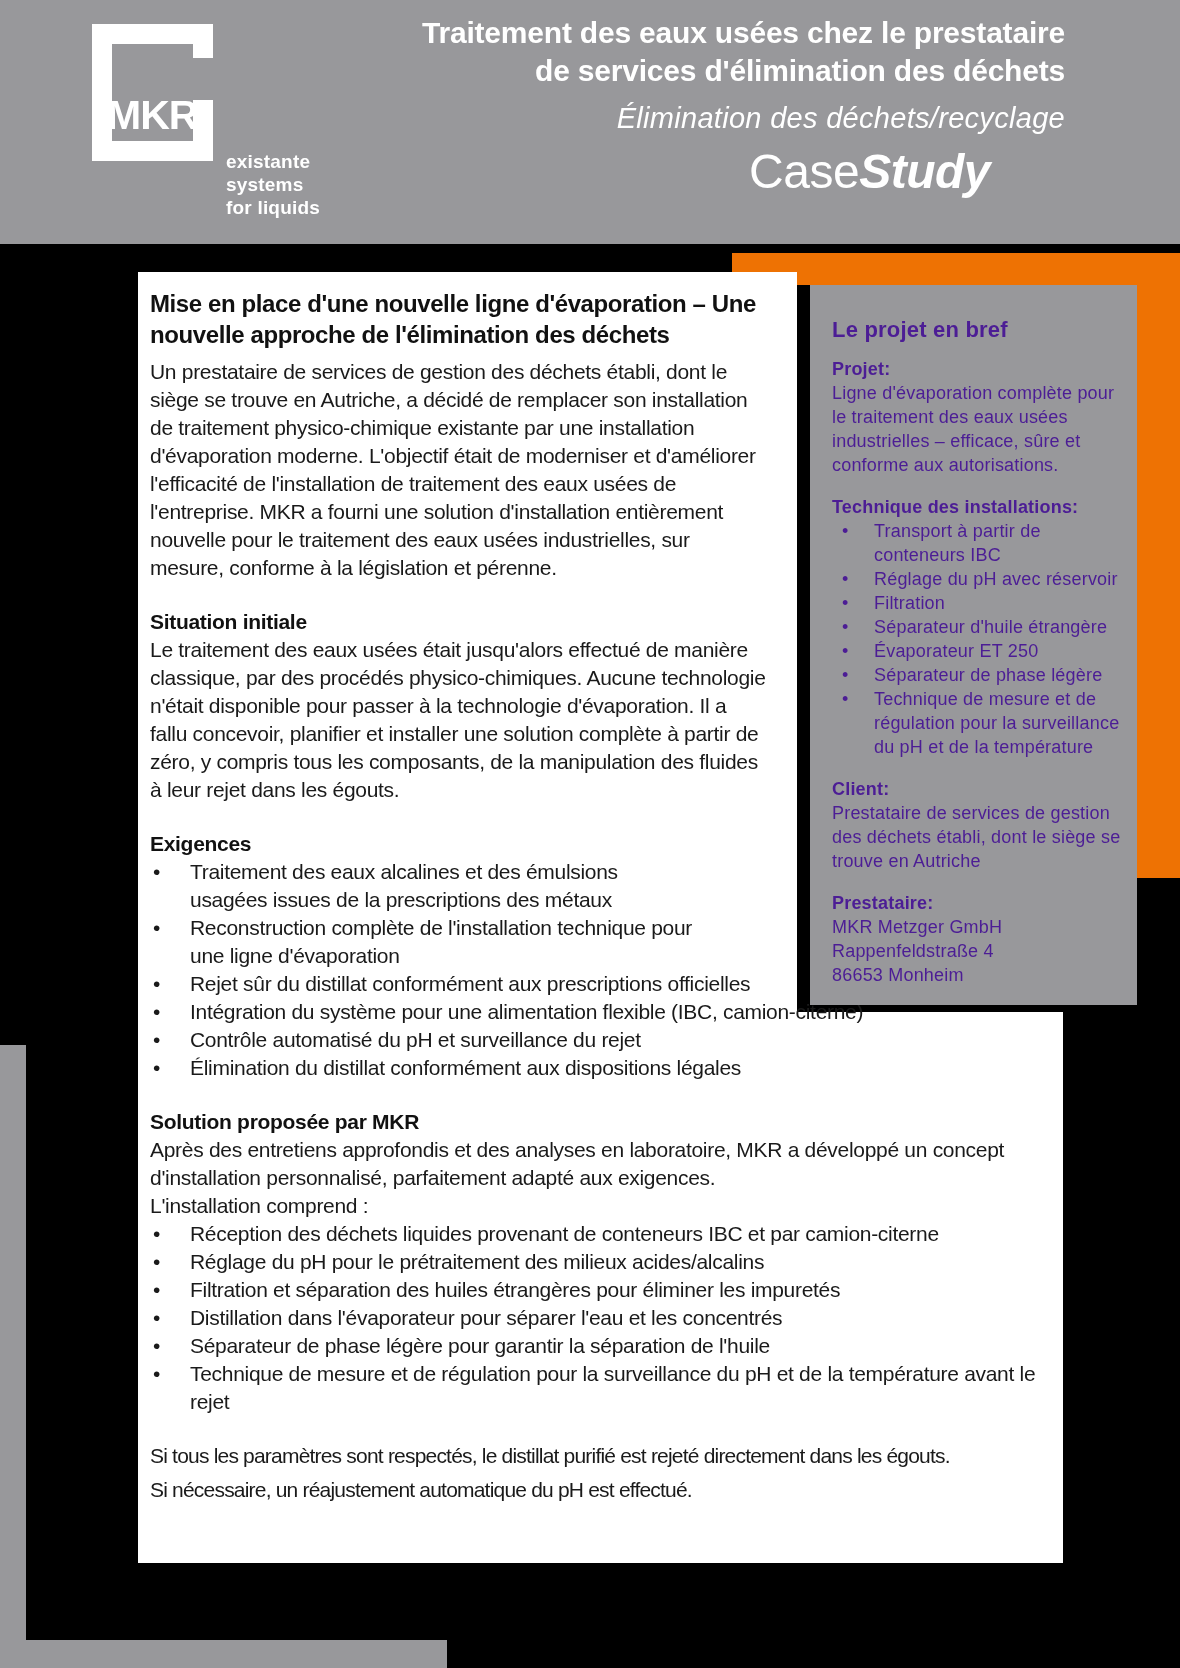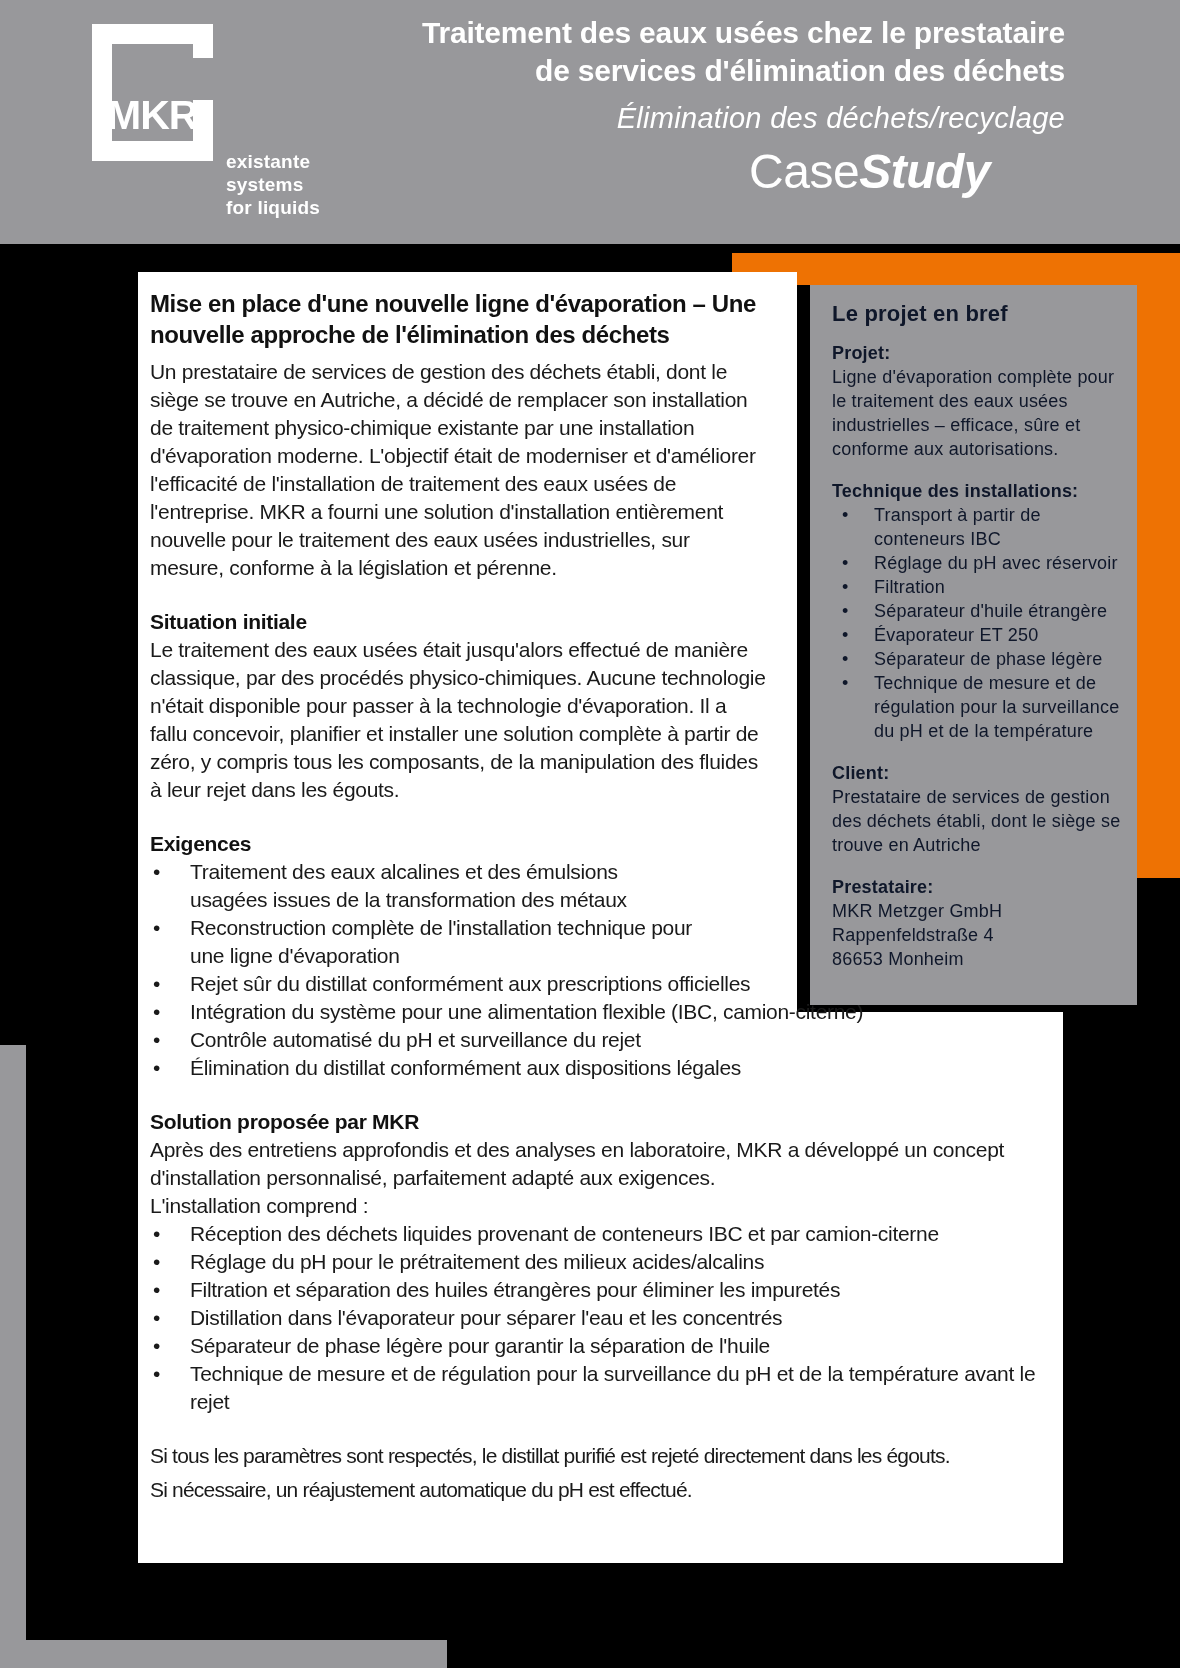--- a/index.html
+++ b/index.html
@@ -66,22 +66,22 @@
   .blist.narrow-list{width:545px;}
   .bitem{display:flex;}
   .bitem .marker{flex:0 0 40px;padding-left:3px;}
   .bitem .btext{flex:1;}
   .closing{margin-top:26px;}
   .closing .cline{white-space:nowrap;letter-spacing:-0.8px;margin-top:6px;}
 
   
   .sidebar{
     position:absolute;left:810px;top:285px;width:327px;height:720px;
-    background:var(--sidebar-gray,#98989B);color:#0f172a;
-    padding:16px 14px 0 22px;font-size:18px;line-height:24px;letter-spacing:0.2px;
+    background:var(--sidebar-gray,#98989B);color:#4c1d95;
+    padding:32px 14px 0 22px;font-size:18px;line-height:24px;letter-spacing:0.2px;
   }
   .sidebar .sb-title{font-size:22px;line-height:26px;font-weight:bold;margin:0 0 14px 0;letter-spacing:0.2px;}
   .sidebar .sb-label{font-weight:bold;margin-top:18px;}
   .sidebar .sb-label.first{margin-top:0;}
   .sb-list{margin:0;}
   .sb-item{display:flex;}
   .sb-item .marker{flex:0 0 42px;padding-left:10px;}
   .sb-item .btext{flex:1;}
 </style>
 </head>
@@ -123,21 +123,21 @@
     <div class="narrow">
       <p>Un prestataire de services de gestion des déchets établi, dont le siège se trouve en Autriche, a décidé de remplacer son installation de traitement physico-chimique existante par une installation d'évaporation moderne. L'objectif était de moderniser et d'améliorer l'efficacité de l'installation de traitement des eaux usées de l'entreprise. MKR a fourni une solution d'installation entièrement nouvelle pour le traitement des eaux usées industrielles, sur mesure, conforme à la législation et pérenne.</p>
 
       <h2>Situation initiale</h2>
       <p>Le traitement des eaux usées était jusqu'alors effectué de manière classique, par des procédés physico-chimiques. Aucune technologie n'était disponible pour passer à la technologie d'évaporation. Il a fallu concevoir, planifier et installer une solution complète à partir de zéro, y compris tous les composants, de la manipulation des fluides à leur rejet dans les égouts.</p>
 
       <h2>Exigences</h2>
       <div class="blist narrow-list">
         <div class="bitem">
           <span class="marker">•</span>
-          <span class="btext">Traitement des eaux alcalines et des émulsions usagées issues de la transformation des métaux</span>
+          <span class="btext">Traitement des eaux alcalines et des émulsions usagées issues de la prescriptions des métaux</span>
         </div>
         <div class="bitem">
           <span class="marker">•</span>
           <span class="btext">Reconstruction complète de l'installation technique pour une ligne d'évaporation</span>
         </div>
       </div>
     </div>
 
     <div class="blist">
       <div class="bitem">

